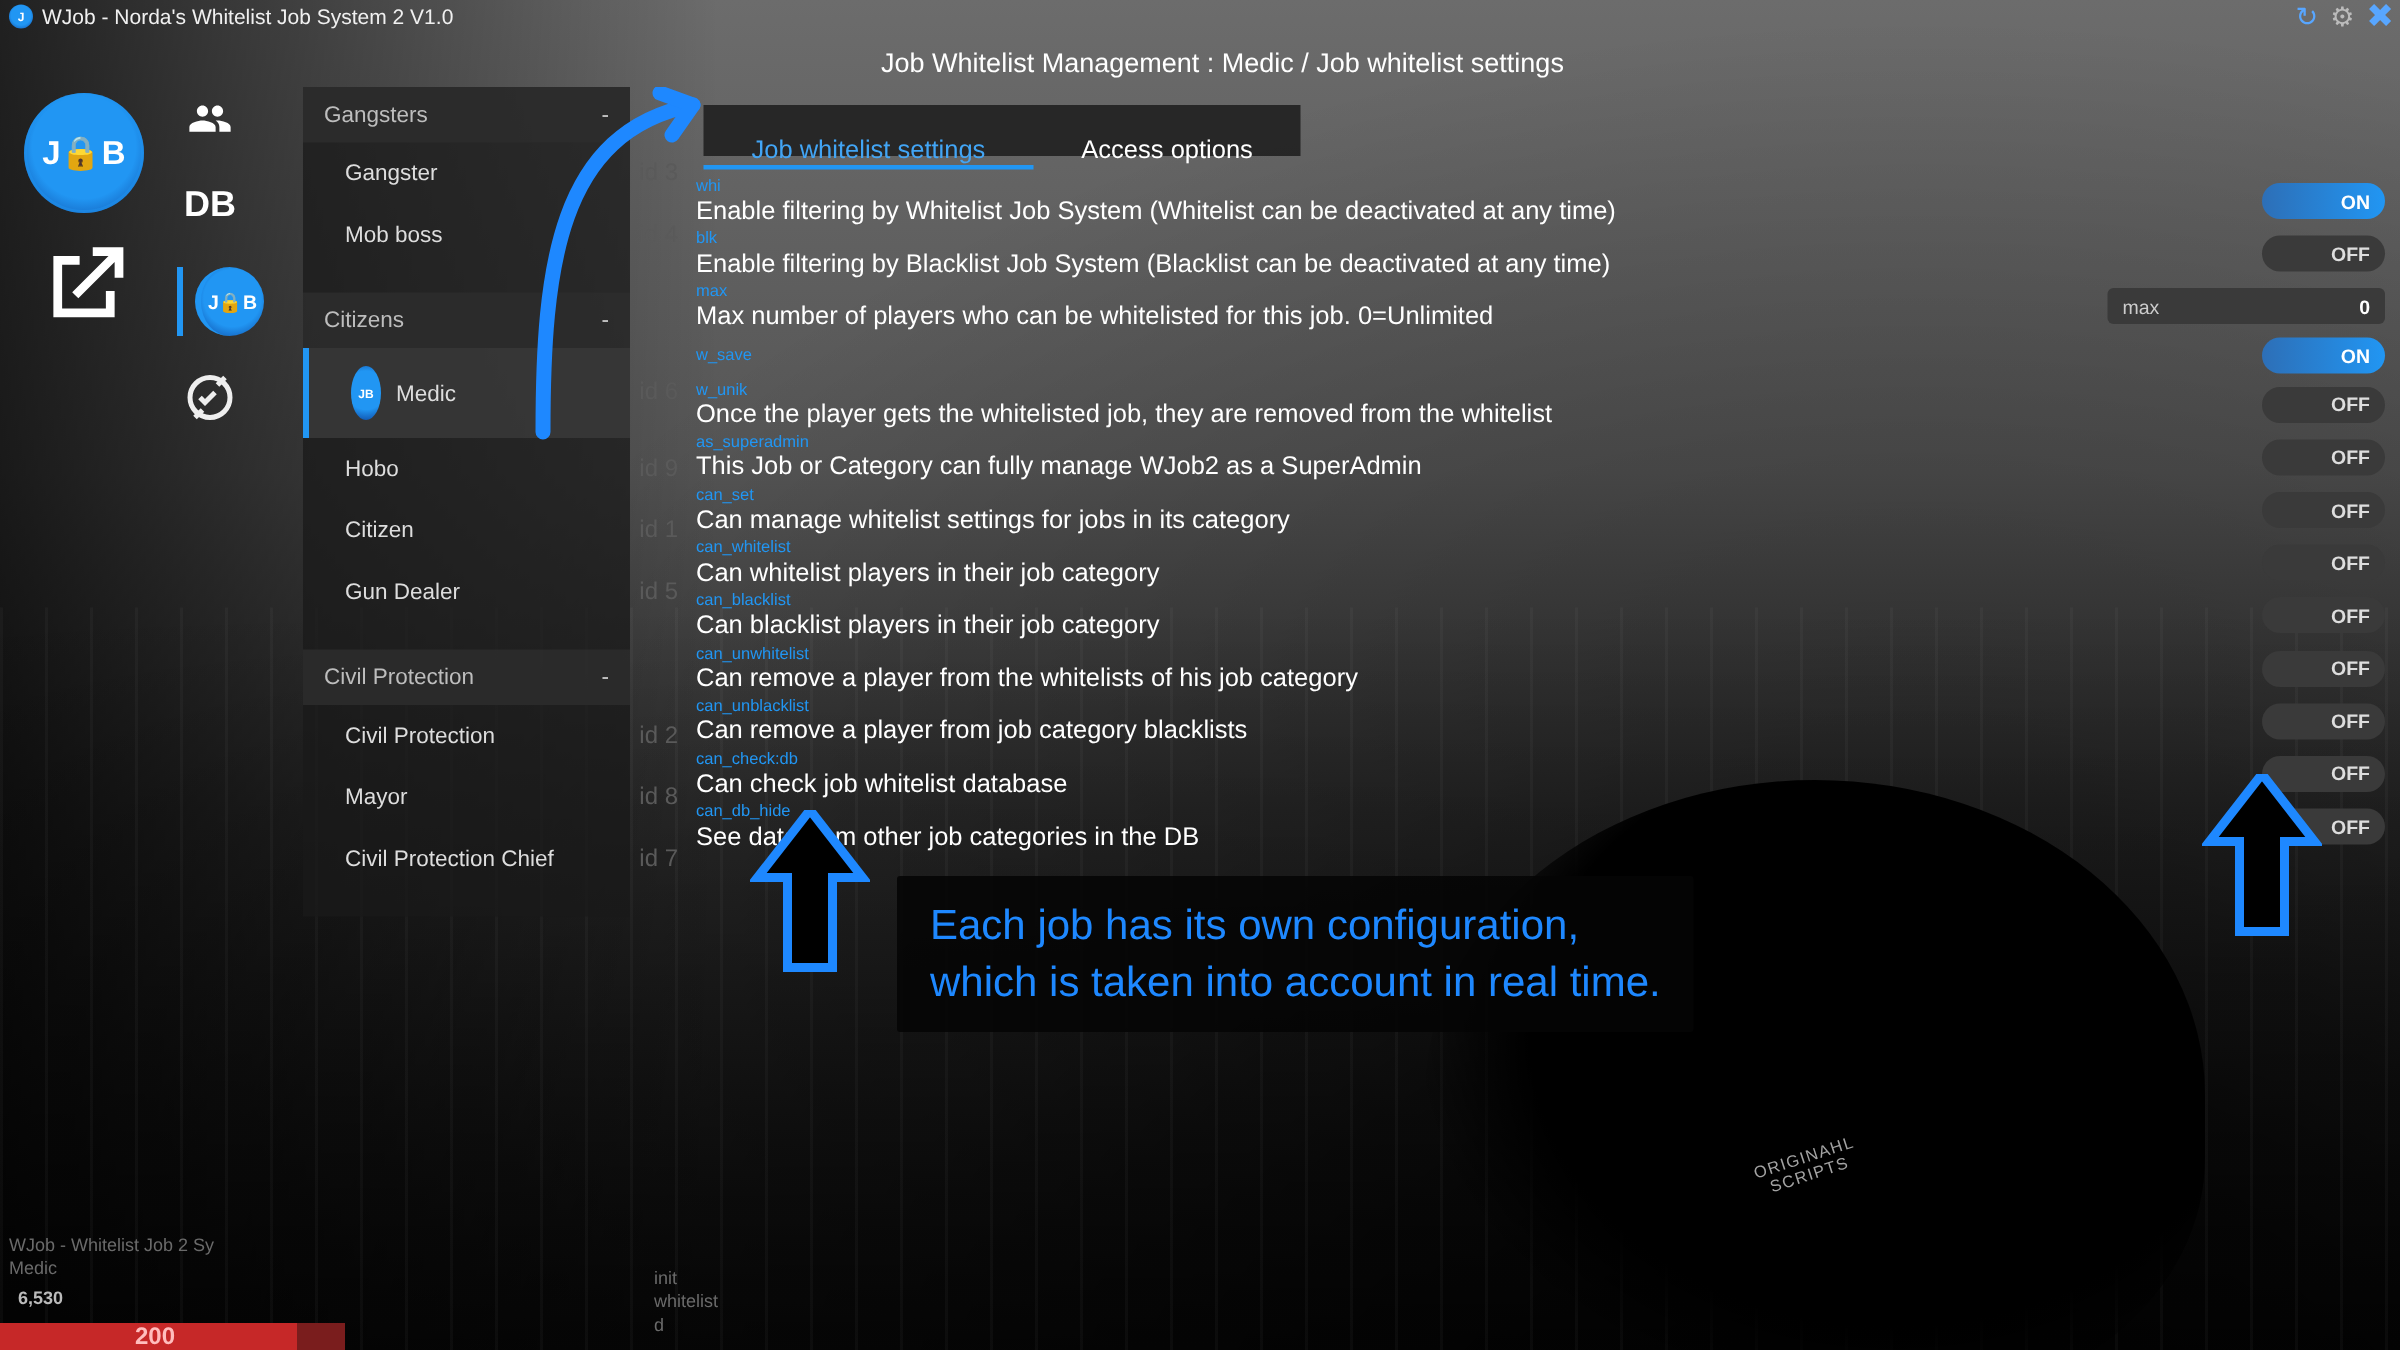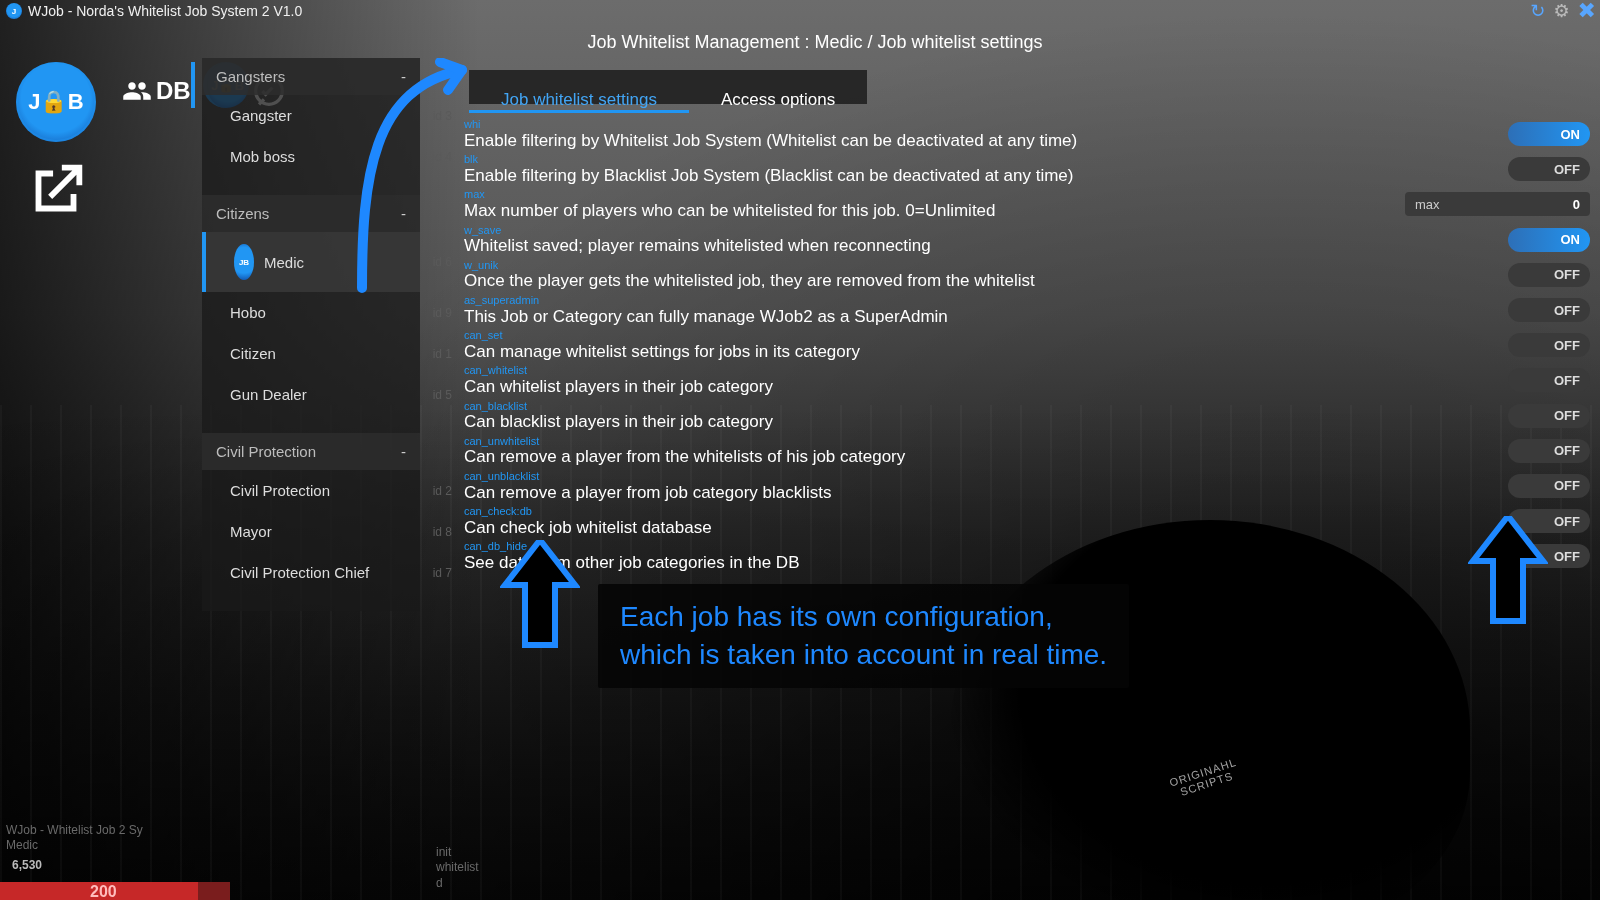--- a/index.html
+++ b/index.html
@@ -59,21 +59,21 @@
   display:flex;align-items:center;justify-content:center;
   box-shadow:0 0 0 2px rgba(33,150,243,.4) inset;
 }
 .big-logo span{font-weight:800;font-size:22px;color:#fff;}
 .share-icon{
   width:70px;height:70px;color:#fff;
 }
 
 .nav-col{
   position:absolute; left:118px; top:62px; width:64px;
-  display:flex;align-items:flex-end;
+  display:flex;flex-direction:column;align-items:flex-start;gap:24px;
   z-index:15;
 }
 .nav-col .nav-btn{width:44px;height:34px;display:flex;align-items:center;justify-content:center;cursor:pointer;}
 .nav-col .nav-btn svg{width:38px;height:30px;}
 .nav-col .db{font-weight:800;font-size:24px;color:#fff;}
 .nav-col .job-small{
   width:46px;height:46px;border-radius:50%;
   background:radial-gradient(circle at 50% 45%, #2196f3 58%, #0d47a1 100%);
   display:flex;align-items:center;justify-content:center;font-size:13px;font-weight:800;color:#fff;
   border-left:4px solid #2196f3; border-radius:50%;
@@ -100,21 +100,21 @@
 .job-item.active{
   background:rgba(55,55,55,.95);
   border-left:4px solid #2196f3;
 }
 .job-item .mini-logo{
   width:20px;height:36px;border-radius:50%;
   background:radial-gradient(circle at 50% 45%, #2196f3 58%, #0d47a1 100%);
   font-size:8px;font-weight:700;color:#fff;display:flex;align-items:center;justify-content:center;
 }
 .id-label{
-  position:absolute; right:-32px; color:#5a5a5a; font-size:12px;
+  position:absolute; right:-32px; color:#5a5a5a; font-size:16px;
 }
 
 .tabs{
   position:absolute; left:469px; top:70px; height:34px;
   display:flex; gap:0; z-index:15;
   background:rgba(28,28,28,.85);
 }
 .tab{
   padding:20px 32px; font-size:17px; color:#fff; cursor:pointer;
 }
@@ -306,21 +306,20 @@
       <div class="ctrl" style="width:190px">
         <div class="numbox">
           <span>max</span>
           <span class="val">0</span>
         </div>
       </div>
     </div>
     <div class="row">
       <div class="labels">
         <span class="key">w_save</span>
-        <span class="desc">Whitelist saved; player remains whitelisted when reconnecting</span>
       </div>
       <div class="ctrl" style="">
         <div class="toggle on">ON</div>
       </div>
     </div>
     <div class="row">
       <div class="labels">
         <span class="key">w_unik</span>
         <span class="desc">Once the player gets the whitelisted job, they are removed from the whitelist</span>
       </div>

